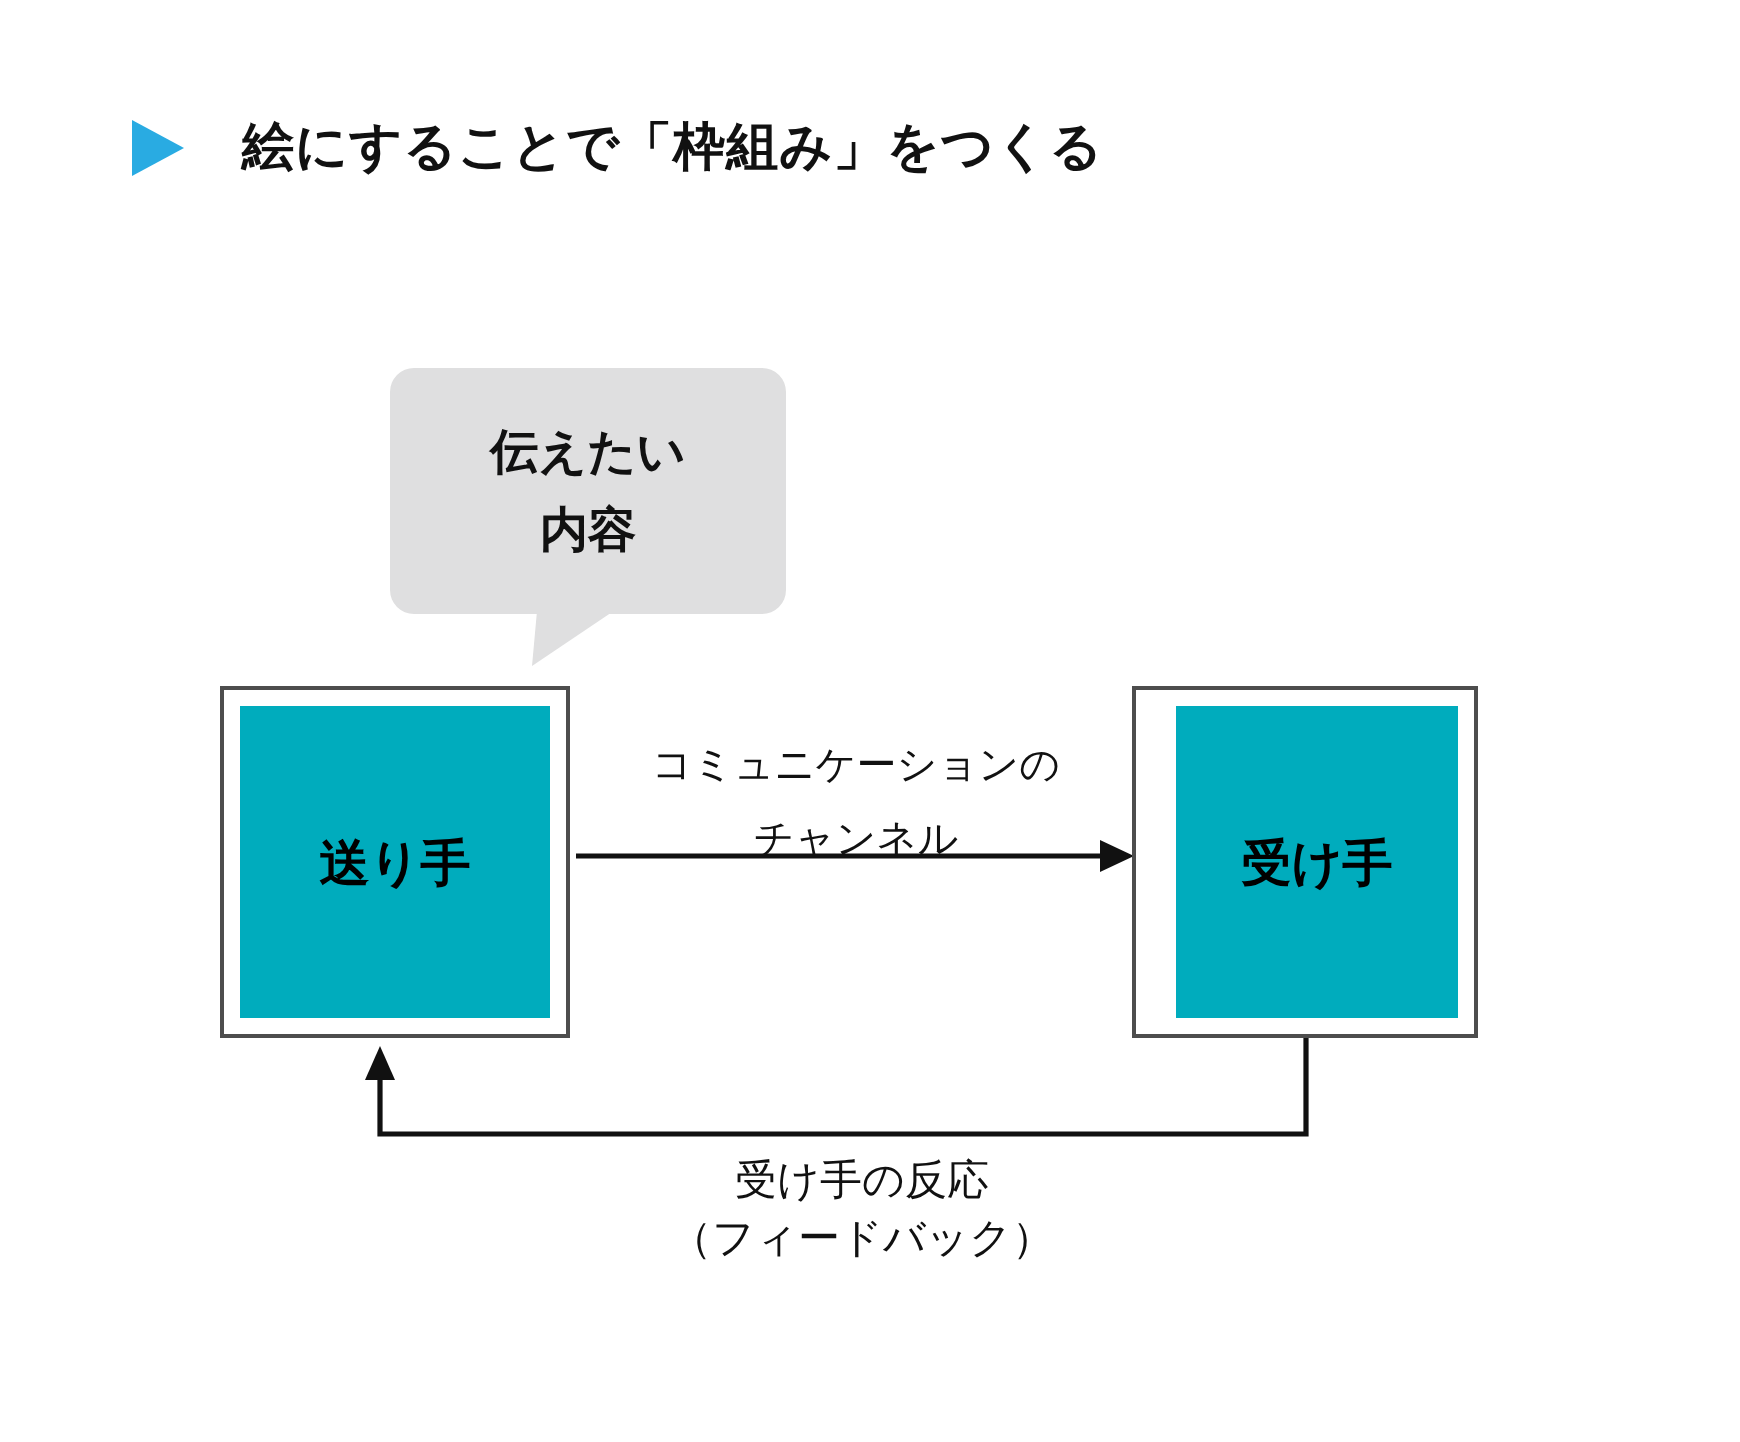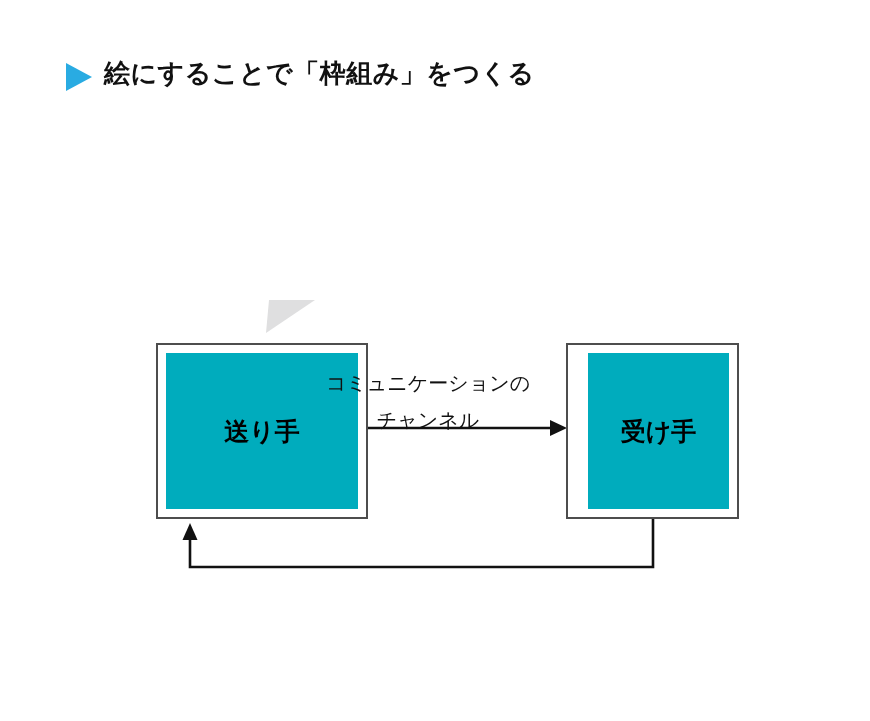--- a/index.html
+++ b/index.html
@@ -23,22 +23,22 @@
     background: #ffffff;
     overflow: hidden;
   }
 
   
   .title-row {
     position: absolute;
     left: 66px;
     top: 56px;
     display: flex;
-    align-items: flex-end;
-    gap: 12px;
+    align-items: center;
+    gap: 29px;
     z-index: 3;
   }
   .tri-icon {
     width: 0;
     height: 0;
     border-top: 14px solid transparent;
     border-bottom: 14px solid transparent;
     border-left: 26px solid var(--accent-blue);
   }
   .page-title {
@@ -89,21 +89,21 @@
   
   .box {
     position: absolute;
     top: 343px;
     height: 176px;
     background: #ffffff;
     border: 2.5px solid var(--box-border);
     padding: 8px;
     z-index: 2;
   }
-  .box.sender { left: 110px; width: 212px; margin-left: 46px; }
+  .box.sender { left: 110px; width: 175px; }
   .box.receiver { left: 566px; width: 173px; padding-left: 20px; }
   .box-inner {
     width: 100%;
     height: 100%;
     background: var(--box-teal);
     display: flex;
     align-items: center;
     justify-content: center;
   }
   .box-label {
@@ -150,30 +150,36 @@
 
     <polygon class="tail" points="269,300 315,300 266,333"></polygon>
 
     <line class="ln" x1="288" y1="428" x2="552" y2="428"></line>
     <polygon class="ah" points="567,428 550,420 550,436"></polygon>
 
     <path class="ln" d="M653 519 V567 H190 V538"></path>
     <polygon class="ah" points="190,523 182.5,540 197.5,540"></polygon>
   </svg>
 
+  <div class="bubble">
+    <div class="bubble-text">伝えたい
+内容</div>
+  </div>
 
   <div class="box sender">
     <div class="box-inner">
       <span class="box-label">送り手</span>
     </div>
   </div>
 
   <div class="box receiver">
     <div class="box-inner">
       <span class="box-label">受け手</span>
     </div>
   </div>
 
   <div class="arrow-label channel">コミュニケーションの
 チャンネル</div>
 
+  <div class="arrow-label feedback">受け手の反応
+（フィードバック）</div>
 
 </div>
 
 </body></html>

